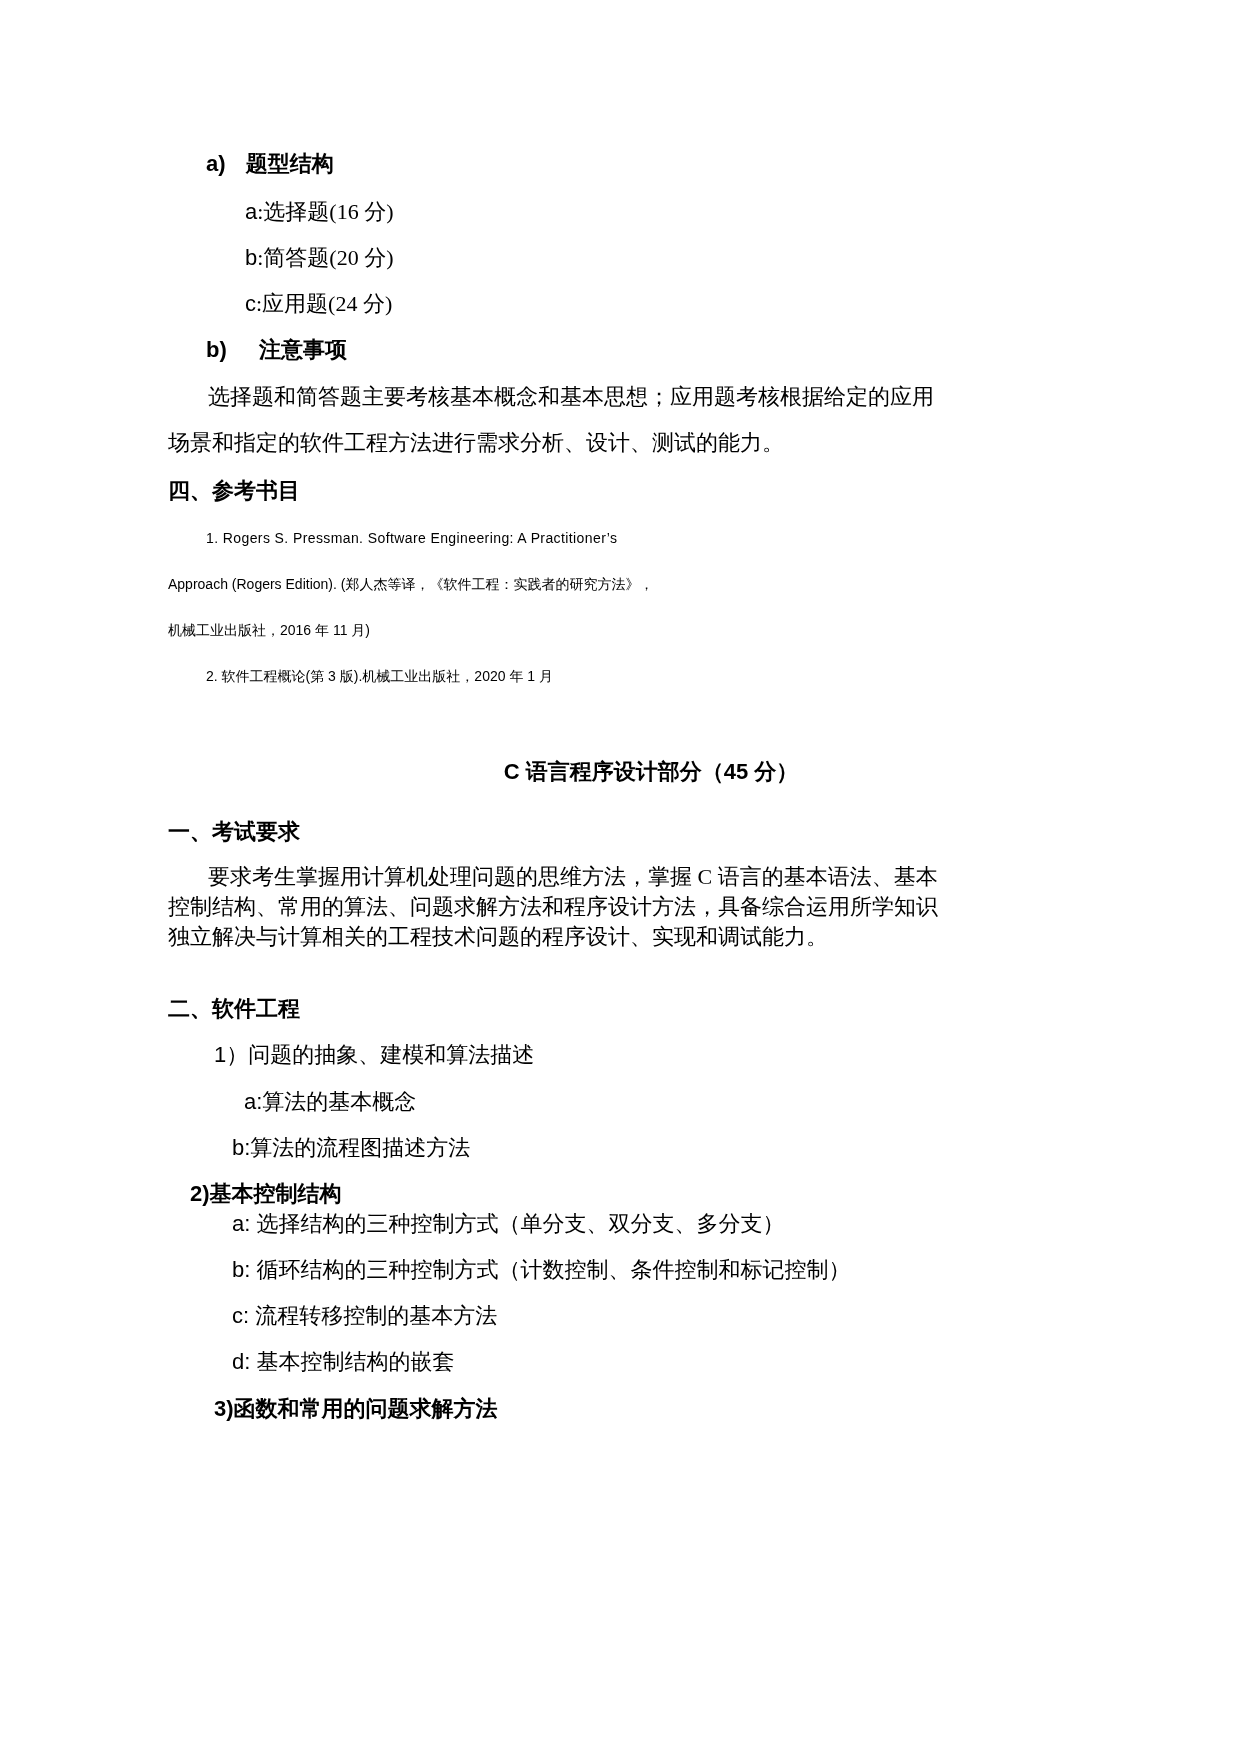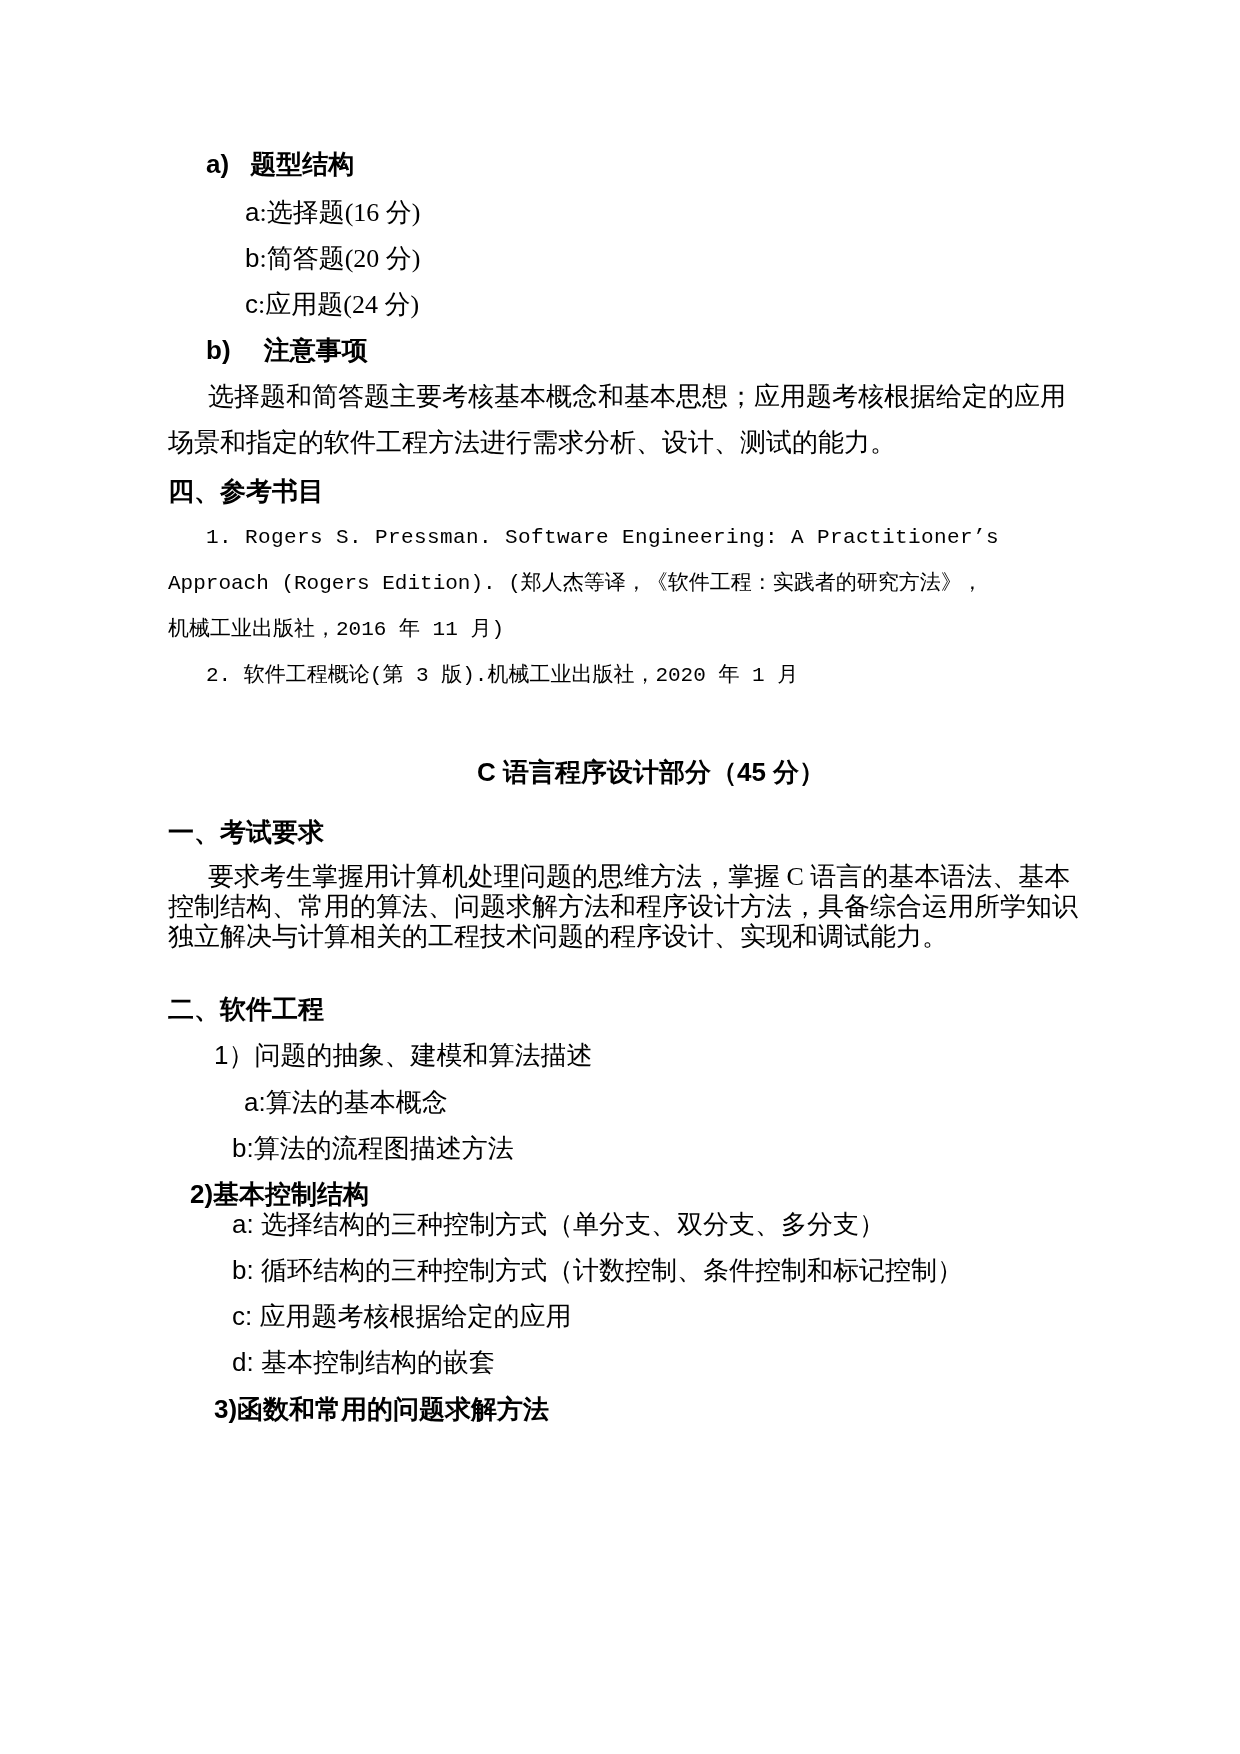--- a/index.html
+++ b/index.html
@@ -1,20 +1,20 @@
 <!DOCTYPE html>
 <html><head>
   <meta charset="utf-8">
   <style>
     html, body { margin: 0; padding: 0; background: #ffffff; }
     body { width: 1240px; height: 1754px; position: relative; overflow: hidden; color: #000; }
-    .line { position: absolute; white-space: nowrap; font-size: 26px; line-height: 28px; }
+    .line { position: absolute; white-space: nowrap; font-size: 22px; line-height: 28px; }
     .serif { font-family: "Liberation Serif", "DejaVu Serif", serif; }
     .sans { font-family: "Liberation Sans", "DejaVu Sans", sans-serif; }
-    .mono { font-family: Liberation Mono, monospace; font-size: 21px; }
+    .mono { font-family: Liberation Sans, sans-serif; font-size: 14px; }
     .bold { font-weight: bold; }
   </style>
 </head>
 <body>
 
 <div class="line sans bold" style="left:206px; top:150px;">
   <span>a)</span>
   <span style="margin-left:14px;">题型结构</span>
 </div>
 <div class="line serif" style="left:245px; top:198px;">
@@ -48,16 +48,16 @@
 <div class="line serif" style="left:168px; top:923px;">独立解决与计算相关的工程技术问题的程序设计、实现和调试能力。</div>
 
 <div class="line sans bold" style="left:168px; top:995px;">二、软件工程</div>
 <div class="line sans" style="left:214px; top:1041px;">1）问题的抽象、建模和算法描述</div>
 <div class="line sans" style="left:244px; top:1088px;">a:算法的基本概念</div>
 <div class="line sans" style="left:232px; top:1134px;">b:算法的流程图描述方法</div>
 
 <div class="line sans bold" style="left:190px; top:1180px;">2)基本控制结构</div>
 <div class="line sans" style="left:232px; top:1210px;">a: 选择结构的三种控制方式（单分支、双分支、多分支）</div>
 <div class="line sans" style="left:232px; top:1256px;">b: 循环结构的三种控制方式（计数控制、条件控制和标记控制）</div>
-<div class="line sans" style="left:232px; top:1302px;">c: 应用题考核根据给定的应用</div>
+<div class="line sans" style="left:232px; top:1302px;">c: 流程转移控制的基本方法</div>
 <div class="line sans" style="left:232px; top:1348px;">d: 基本控制结构的嵌套</div>
 
 <div class="line sans bold" style="left:214px; top:1395px;">3)函数和常用的问题求解方法</div>
 
 </body></html>

